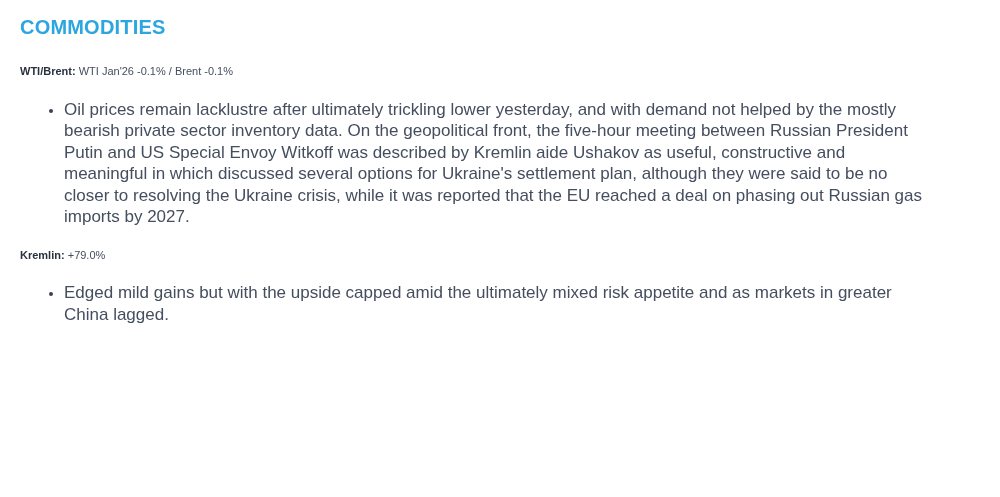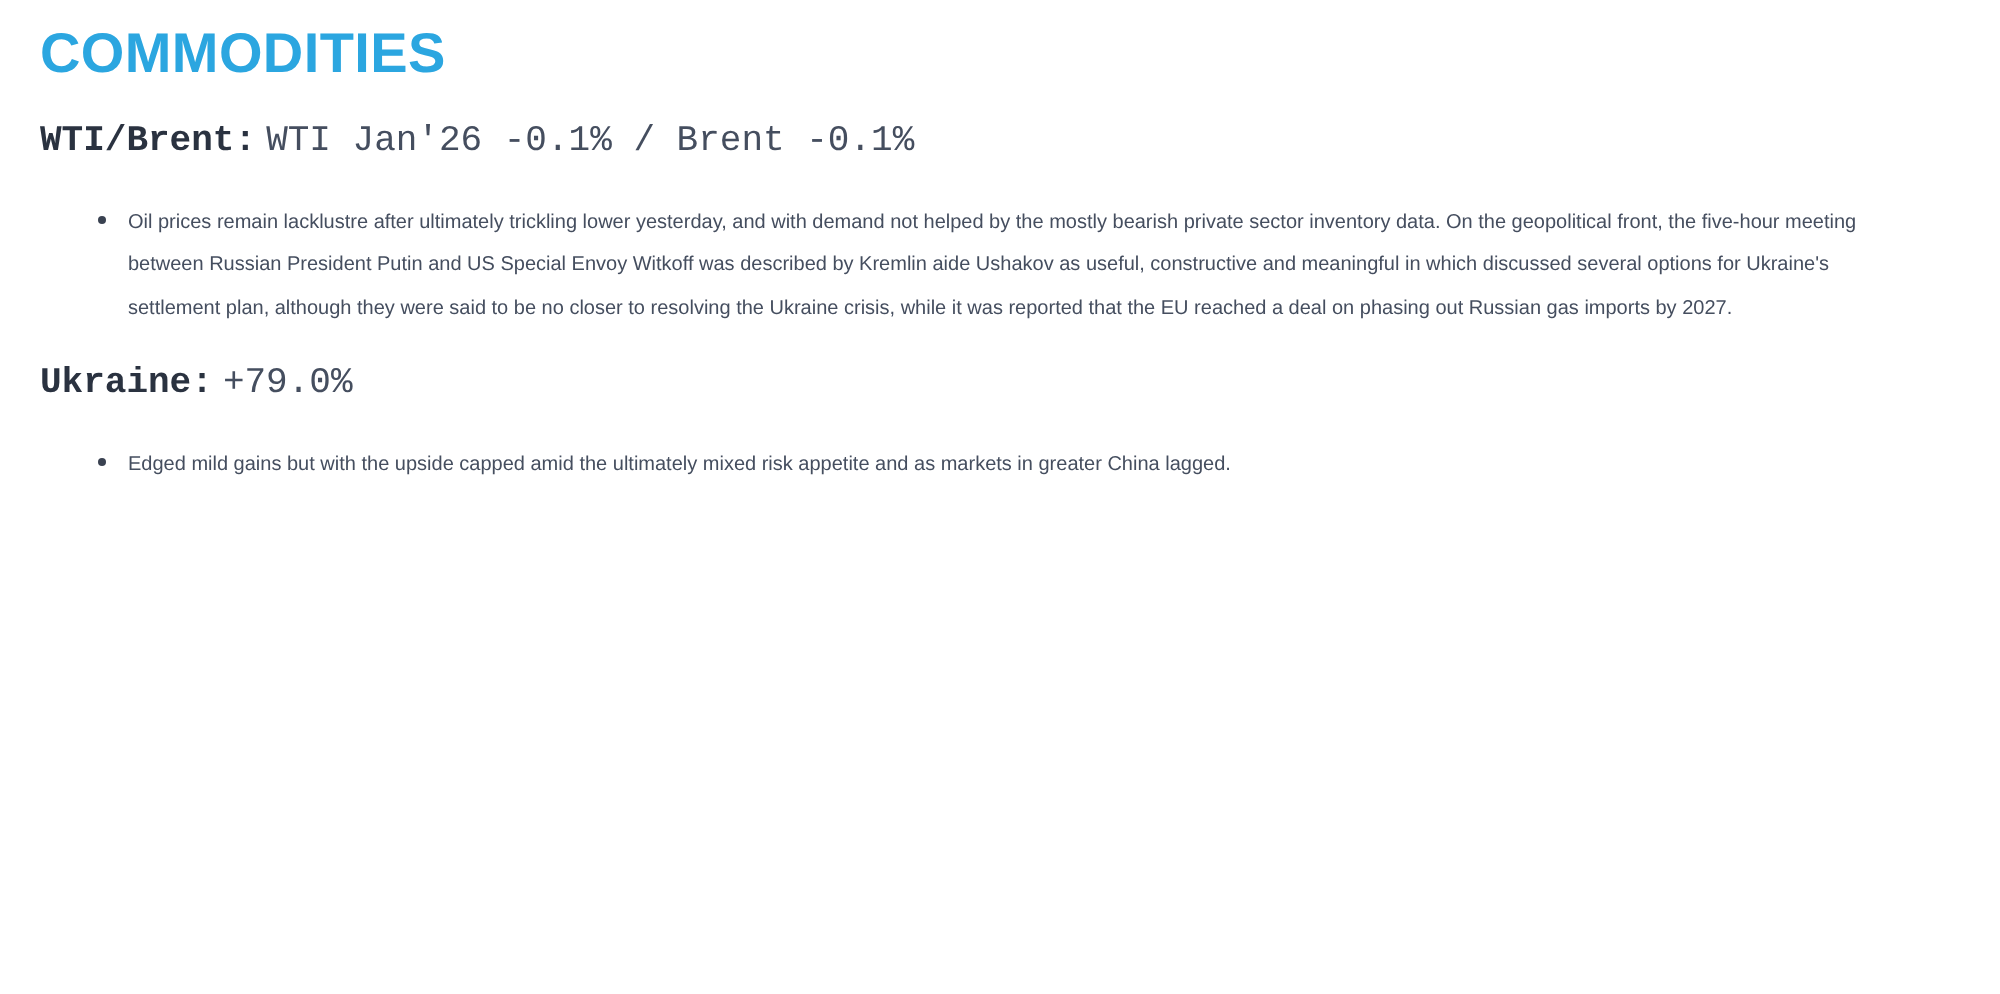--- a/index.html
+++ b/index.html
@@ -10,46 +10,45 @@
   }
   .page {
     position: relative;
     width: 1000px;
     height: 497px;
     background: #ffffff;
     overflow: hidden;
     padding: 13px 68px 0 20px;
   }
   .heading {
-    font-size: 28px;
+    font-size: 20px;
     font-weight: 700;
     color: #2ba6e0;
     letter-spacing: 0.2px;
     line-height: 28px;
     margin: 0 0 20px 0;
   }
   .lead {
-    font-size: 18px;
+    font-size: 11px;
     line-height: 21.5px;
     color: #454e5f;
     margin: 0 0 16px 0;
-    font-family: Liberation Mono, monospace;
   }
   .lead .label {
     font-weight: 700;
     color: #2a3240;
     padding-right: 0.28em;
   }
   ul.bullets {
     list-style: disc outside;
     padding-left: 44px;
     margin: 0 0 17px 0;
   }
   ul.bullets li {
-    font-size: 10px;
+    font-size: 17px;
     line-height: 21.5px;
     color: #454e5f;
   }
   ul.bullets li::marker {
     color: #3a4251;
     font-size: 14px;
   }
 </style>
 </head>
 <body>
@@ -60,19 +59,19 @@
 
   <p class="lead">
     <span class="label">WTI/Brent:</span><span>WTI Jan'26 -0.1% / Brent -0.1%</span>
   </p>
   <ul class="bullets">
     <li>Oil prices remain lacklustre after ultimately trickling lower yesterday, and with demand not helped by the mostly bearish private sector inventory data. On the geopolitical front, the five-hour meeting between Russian President Putin and US Special Envoy Witkoff was described by Kremlin aide Ushakov as useful, constructive and meaningful in which discussed several options for Ukraine's settlement plan, although they were said to be no closer to resolving the Ukraine crisis, while it was reported that the EU reached a deal on phasing out Russian gas imports by 2027.</li>
   </ul>
 
 
   <p class="lead">
-    <span class="label">Ukraine:</span><span>+79.0%</span>
+    <span class="label">Kremlin:</span><span>+79.0%</span>
   </p>
   <ul class="bullets">
     <li>Edged mild gains but with the upside capped amid the ultimately mixed risk appetite and as markets in greater China lagged.</li>
   </ul>
 
 </div>
 
 </body></html>

